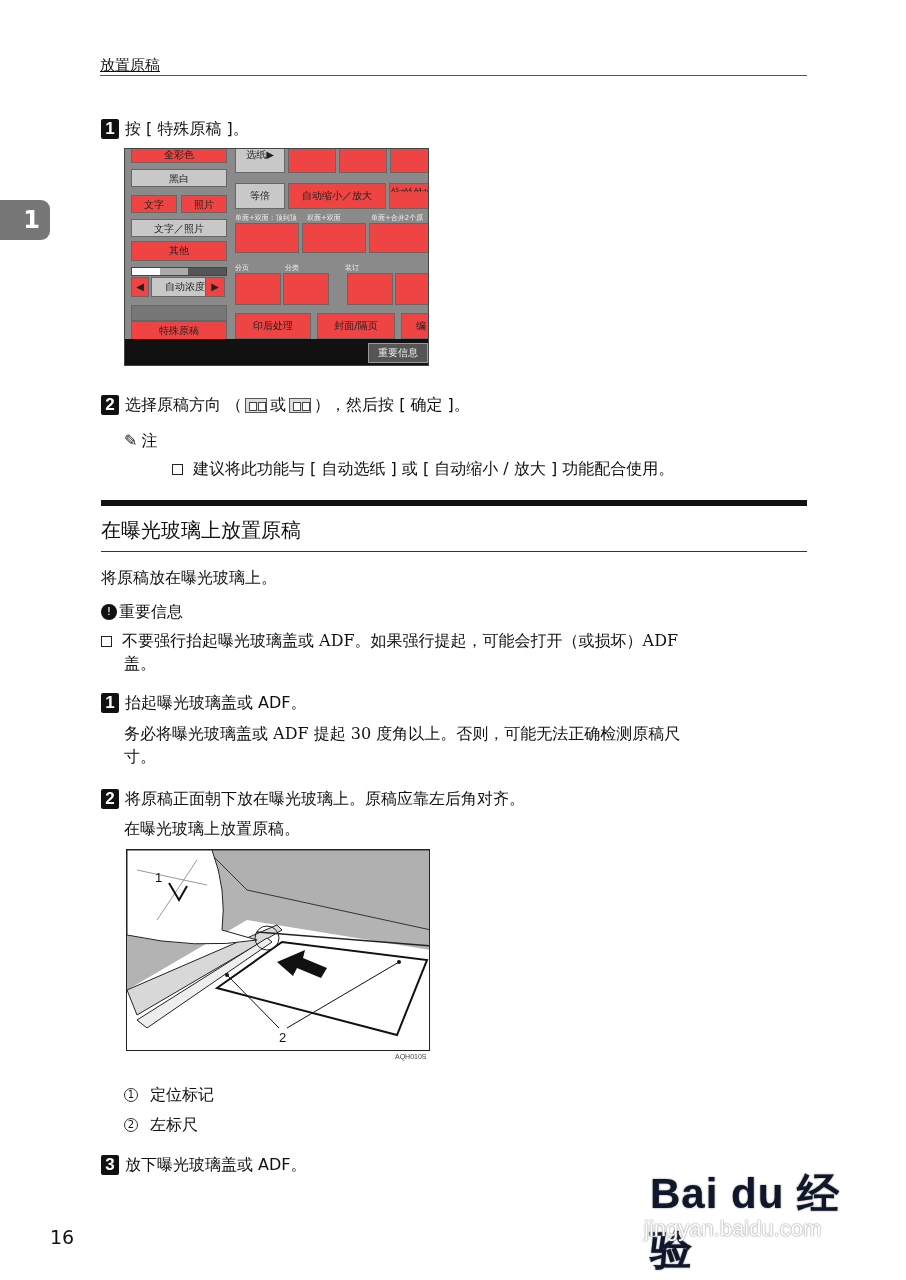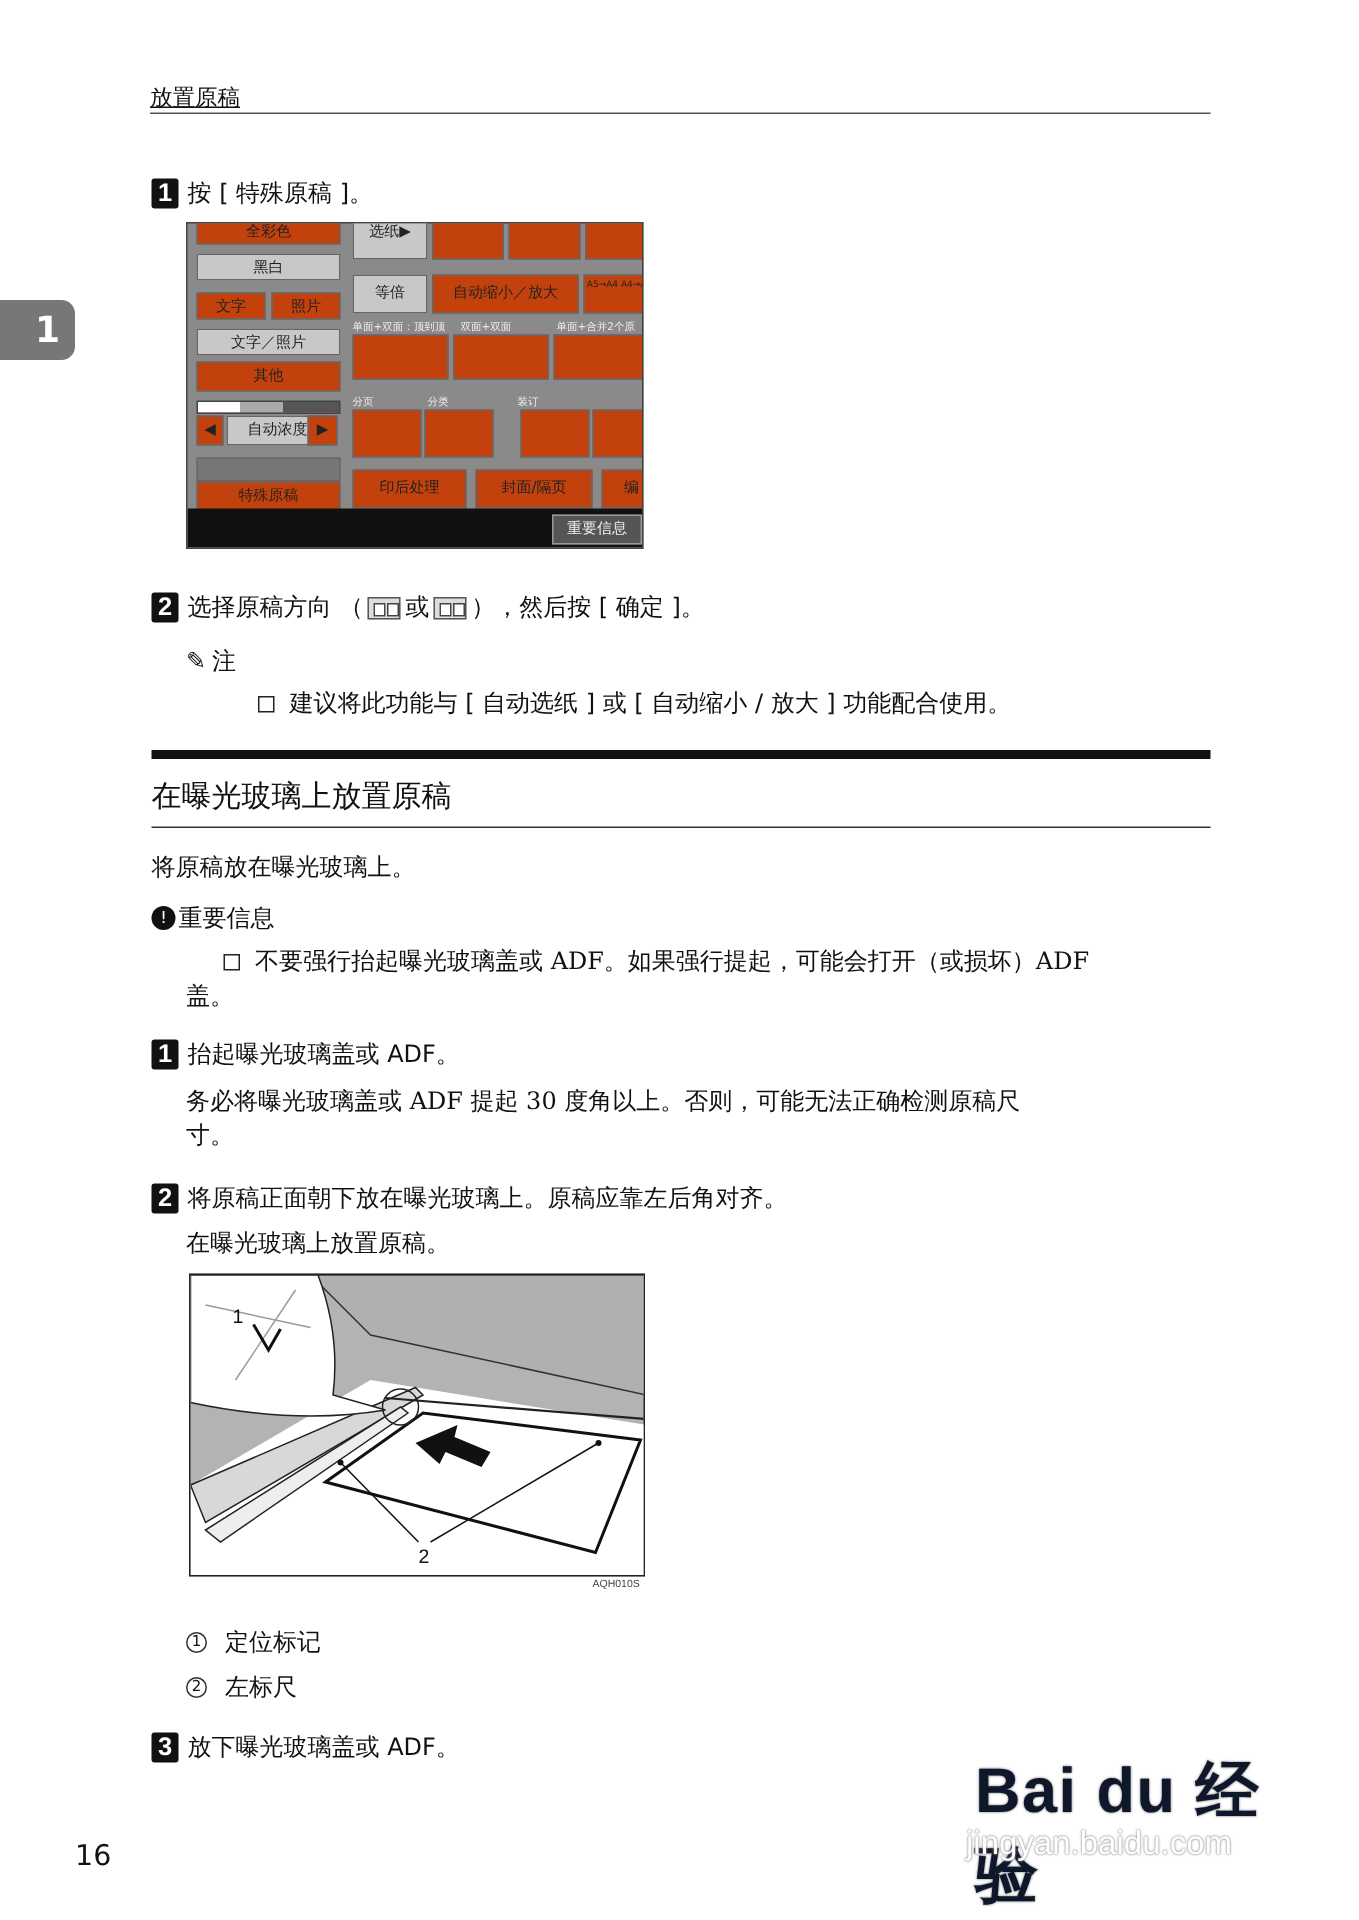--- a/index.html
+++ b/index.html
@@ -15,21 +15,21 @@
 
   .body-text { position: absolute; font-family: "DejaVu Serif", "Liberation Serif", serif; font-size: 16px; line-height: 22px; }
   .note-line { position: absolute; font-size: 16px; line-height: 22px; display: flex; align-items: center; }
   .box-bullet { display: inline-block; width: 11px; height: 11px; border: 1.5px solid #222; margin-right: 10px; flex-shrink: 0; }
 
   .section-rule-thick { position: absolute; left: 101px; top: 500px; width: 706px; height: 6px; background: #111; }
   .section-title { position: absolute; left: 101px; top: 514px; width: 706px; height: 38px; border-bottom: 1.5px solid #333; font-size: 20px; line-height: 32px; }
 
   
   .panel { position: absolute; left: 124px; top: 148px; width: 305px; height: 218px; background: #8a8a8a; overflow: hidden; border: 1px solid #444; font-size: 10px; color: #222; }
-  .p-btn { position: absolute; background: #c2410c; border: 1px solid #666; text-align: center; line-height: 18px; font-size: 10px; }
+  .p-btn { position: absolute; background: #ef4444; border: 1px solid #666; text-align: center; line-height: 18px; font-size: 10px; }
   .p-btn.dark { background: #c8c8c8; }
   .p-label { position: absolute; font-size: 7px; color: #eee; }
   .panel-bottom { position: absolute; left: 0; bottom: 0; width: 100%; height: 26px; background: #111; }
   .sys-status { position: absolute; right: 0; bottom: 2px; width: 60px; height: 20px; background: #555; color: #eee; border: 1px solid #999; font-size: 10px; text-align: center; line-height: 18px; }
   .density-bar { position: absolute; left: 6px; top: 118px; width: 96px; height: 9px; background: linear-gradient(90deg,#fff 0,#fff 30%,#aaa 30%,#aaa 60%,#555 60%); border: 1px solid #444; }
 
   
   .illus { position: absolute; left: 126px; top: 849px; width: 304px; height: 202px; border: 1.5px solid #222; background: #b3b3b3; overflow: hidden; }
   .illus-code { position: absolute; left: 395px; top: 1053px; font-size: 7px; color: #444; font-family: "Liberation Sans", sans-serif; }
 
@@ -115,21 +115,21 @@
 </div>
 
 <div class="section-rule-thick"></div>
 <div class="section-title">在曝光玻璃上放置原稿</div>
 <div class="body-text" style="left:101px;top:567px;">将原稿放在曝光玻璃上。</div>
 
 <div class="note-line" style="left:101px;top:601px;">
   <span style="display:inline-block;width:16px;height:16px;background:#111;border-radius:50%;color:#fff;font-size:11px;text-align:center;line-height:16px;margin-right:2px;">!</span>
   <span>重要信息</span>
 </div>
-<div class="note-line body-text" style="left:101px;top:630px;margin-left:48px;">
+<div class="note-line body-text" style="left:101px;top:630px;">
   <span class="box-bullet"></span>
   <span>不要强行抬起曝光玻璃盖或 ADF。如果强行提起，可能会打开（或损坏）ADF</span>
 </div>
 <div class="body-text" style="left:124px;top:653px;">盖。</div>
 
 <div class="step" style="top:692px;">
   <span class="step-num">1</span>
   <span>抬起曝光玻璃盖或 ADF。</span>
 </div>
 <div class="body-text" style="left:124px;top:723px;">务必将曝光玻璃盖或 ADF 提起 30 度角以上。否则，可能无法正确检测原稿尺</div>

